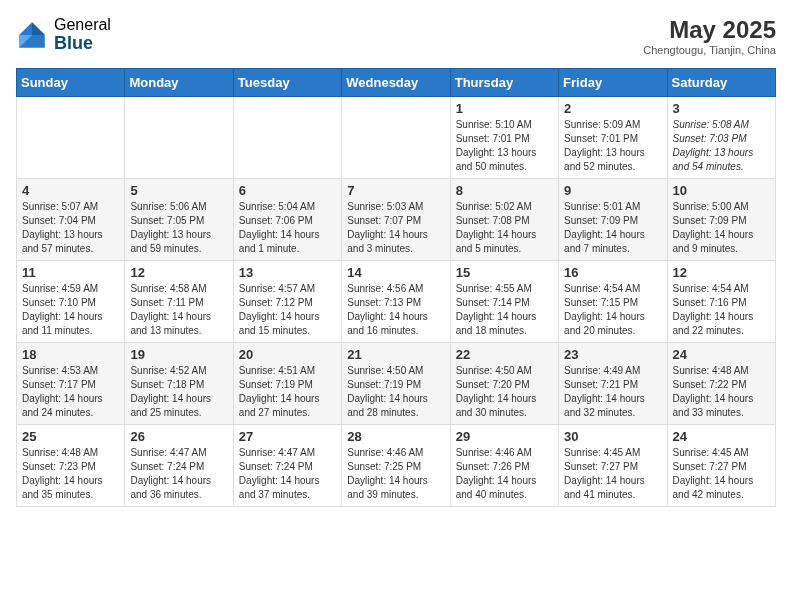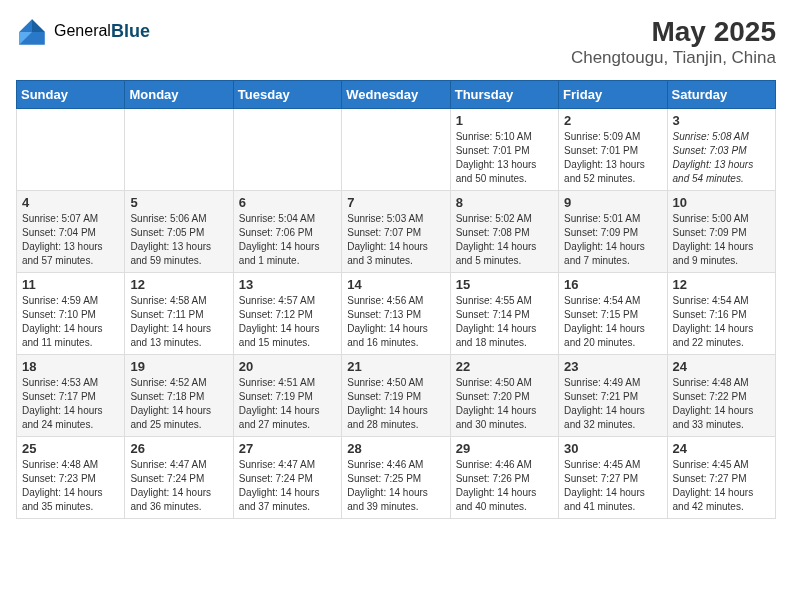--- a/index.html
+++ b/index.html
@@ -16,42 +16,42 @@
       align-items: flex-start;
       margin-bottom: 12px;
     }
     .logo {
       display: flex;
       align-items: center;
       gap: 6px;
     }
     .logo-text {
       display: flex;
-      flex-direction: row;
+      flex-direction: column;
       line-height: 1.1;
     }
     .logo-blue {
       font-size: 18px;
       font-weight: bold;
       color: #0c4a6e;
     }
     .logo-icon {
       width: 32px;
       height: 32px;
     }
     .title-block {
       text-align: right;
     }
     .main-title {
-      font-size: 28px;
+      font-size: 24px;
       font-weight: bold;
       color: #333;
     }
     .subtitle {
-      font-size: 17px;
+      font-size: 11px;
       color: #555;
     }
     .calendar {
       width: 100%;
       border-collapse: collapse;
       border: 1px solid #ccc;
     }
     .calendar th {
       background: #2979c8;
       color: #fff;

